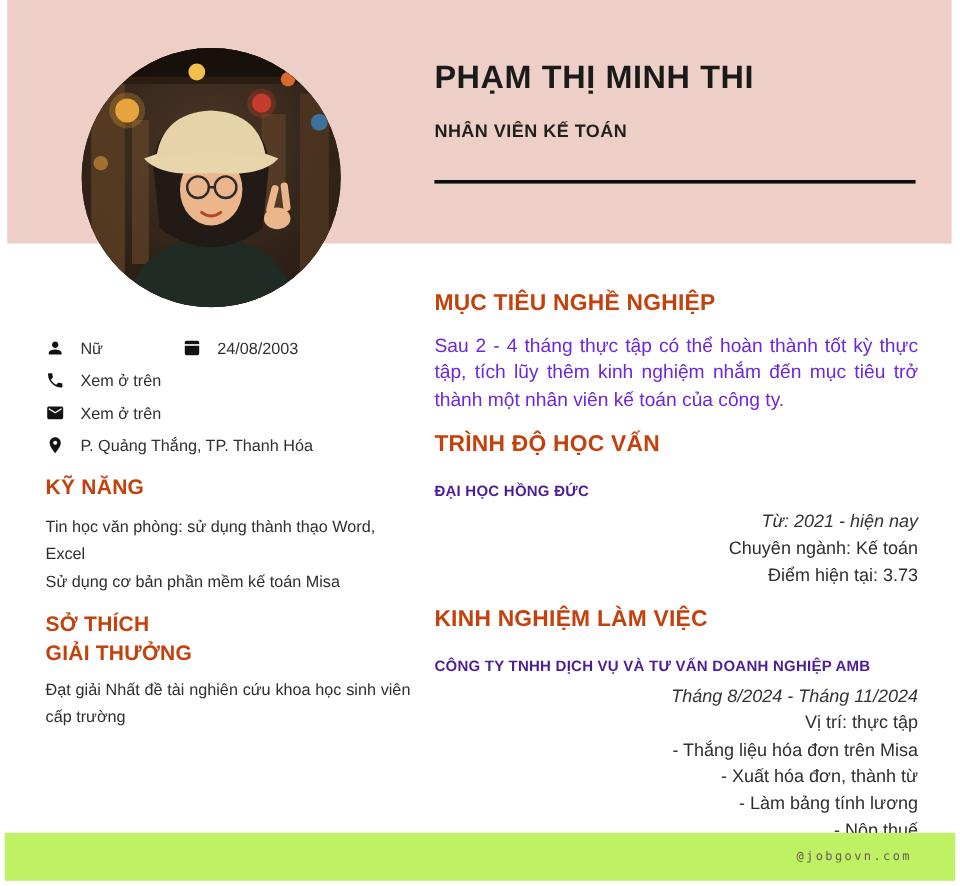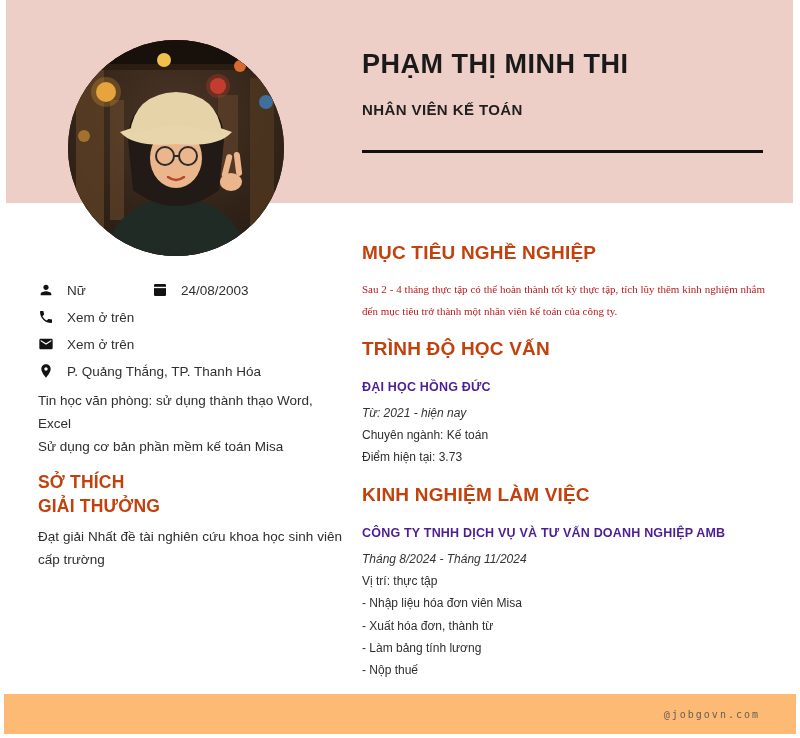--- a/index.html
+++ b/index.html
@@ -42,27 +42,27 @@
   .right-col .sec-h{font-size:19px;line-height:23px;}
   .mt-skills{margin-top:17px;}
   .mt-hobbies{margin-top:14px;}
   .mt-awards{margin-top:3px;}
   .mt-edu{margin-top:14px;}
   .mt-exp{margin-top:14px;}
   
   .body-lines{margin-top:10px;font-size:13.5px;line-height:23px;color:#2e2e2e;}
   .body-lines.tight{margin-top:8px;}
   .jtext{text-align:justify;}
-  .para{margin:14px 0 0 0;font-size:11px;line-height:22.4px;color:#b91c1c;text-align:justify;font-family:Liberation Serif, serif;}
+  .para{margin:14px 0 0 0;font-size:16px;line-height:22.4px;color:#6d28d9;text-align:justify;}
   .sub-h{margin:19px 0 0 0;font-size:12.5px;line-height:17px;font-weight:bold;color:#4c1d95;letter-spacing:.2px;}
-  .fact-lines{margin-top:6px;font-size:12px;line-height:22.3px;color:#2e2e2e;}
+  .fact-lines{margin-top:6px;font-size:15px;line-height:22.3px;color:#2e2e2e;text-align:right;}
   .italic{font-style:italic;color:#333333;}
   
   .footer-band{
-    position:absolute;left:4px;top:694px;width:792px;height:40px;background:#fdba74;
+    position:absolute;left:4px;top:694px;width:792px;height:40px;background:#bef264;
     display:flex;align-items:center;justify-content:flex-end;padding-right:36px;box-sizing:border-box;
   }
   .watermark{
     font-family:"DejaVu Sans Mono","Liberation Mono",monospace;
     font-size:10px;letter-spacing:2px;color:#6a5c57;
   }
 </style>
 </head>
 <body>
 
@@ -154,20 +154,21 @@
       <div class="detail-row">
         <span class="icon">
           <svg viewBox="0 0 24 24">
               <path d="M12 2C8.13 2 5 5.13 5 9c0 5.25 7 13 7 13s7-7.75 7-13c0-3.87-3.13-7-7-7zm0 9.5c-1.38 0-2.5-1.12-2.5-2.5s1.12-2.5 2.5-2.5 2.5 1.12 2.5 2.5-1.12 2.5-2.5 2.5z"></path>
             </svg>
         </span>
         <span>P. Quảng Thắng, TP. Thanh Hóa</span>
       </div>
     </div>
 
+    <h2 class="sec-h mt-skills">KỸ NĂNG</h2>
     <div class="body-lines">
       <div>Tin học văn phòng: sử dụng thành thạo Word, Excel</div>
       <div>Sử dụng cơ bản phần mềm kế toán Misa</div>
     </div>
 
     <h2 class="sec-h mt-hobbies">SỞ THÍCH</h2>
 
     <h2 class="sec-h mt-awards">GIẢI THƯỞNG</h2>
     <div class="body-lines tight jtext">Đạt giải Nhất đề tài nghiên cứu khoa học sinh viên cấp trường</div>
 
@@ -184,21 +185,21 @@
       <div class="italic">Từ: 2021 - hiện nay</div>
       <div>Chuyên ngành: Kế toán</div>
       <div>Điểm hiện tại: 3.73</div>
     </div>
 
     <h2 class="sec-h mt-exp">KINH NGHIỆM LÀM VIỆC</h2>
     <div class="sub-h">CÔNG TY TNHH DỊCH VỤ VÀ TƯ VẤN DOANH NGHIỆP AMB</div>
     <div class="fact-lines">
       <div class="italic">Tháng 8/2024 - Tháng 11/2024</div>
       <div>Vị trí: thực tập</div>
-      <div>- Nhập liệu hóa đơn viên Misa</div>
+      <div>- Thắng liệu hóa đơn trên Misa</div>
       <div>- Xuất hóa đơn, thành từ</div>
       <div>- Làm bảng tính lương</div>
       <div>- Nộp thuế</div>
     </div>
 
   </div>
 
   <div class="footer-band">
     <span class="watermark">@jobgovn.com</span>
   </div>

